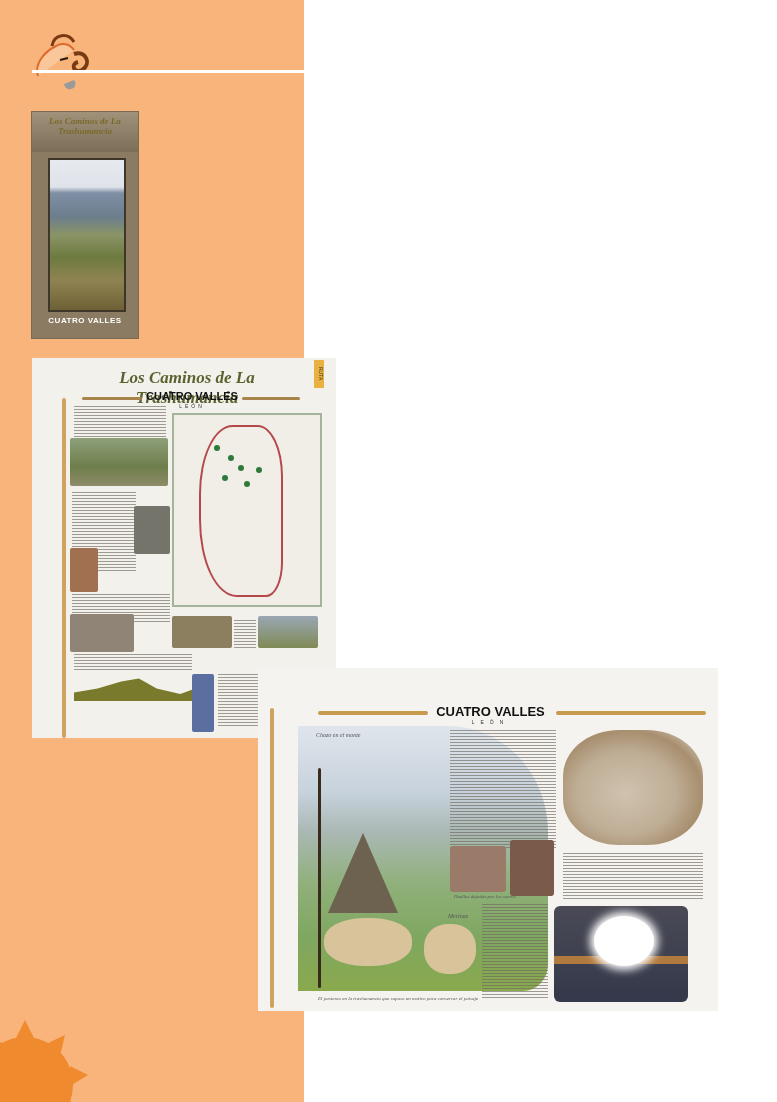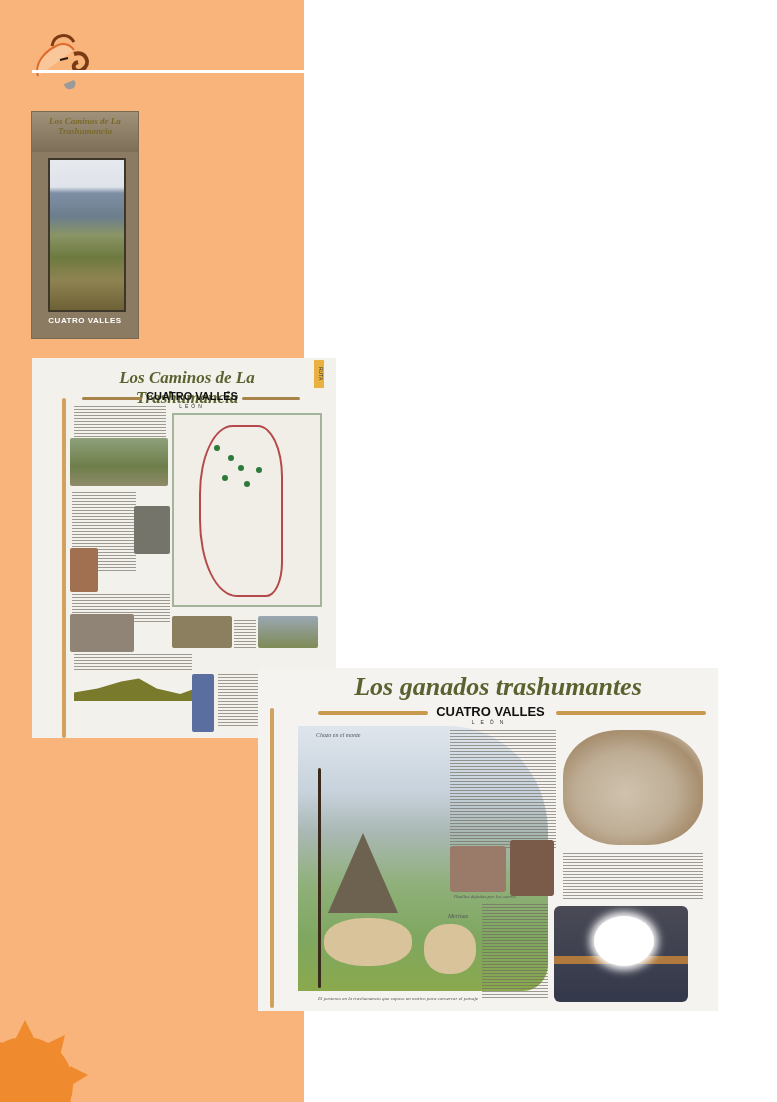--- a/index.html
+++ b/index.html
@@ -111,21 +111,20 @@
   <div class="photo" style="left:140px;top:258px;width:60px;height:32px;background:#8b7f5f;"></div>
   <div class="photo" style="left:226px;top:258px;width:60px;height:32px;background:linear-gradient(#9aa7b3,#7f8a55);"></div>
   <div class="txt" style="left:202px;top:262px;width:22px;height:30px;"></div>
   <div class="photo" style="left:160px;top:316px;width:22px;height:58px;background:#5a6ea0;"></div>
   <div class="txt" style="left:186px;top:316px;width:70px;height:52px;"></div>
   <div class="txt" style="left:42px;top:296px;width:118px;height:18px;"></div>
   <div class="profile"></div>
 </div>
 
 <div class="poster2">
-  <div class="p2-title">Los ganados trashumantes</div>
   <div class="p2-brand">
     <div class="p2-line" style="left:60px;width:110px;"></div>
     <div class="p2-brand-text">CUATRO VALLES</div>
     <div class="p2-brand-sub">LEÓN</div>
     <div class="p2-line" style="left:298px;width:150px;"></div>
   </div>
   <div class="staff" style="left:12px;top:40px;height:300px;"></div>
   <div class="mountain"></div>
   <div class="p2-caption" style="left:58px;top:64px;">Chozo en el monte</div>
   <div class="hut"></div>

